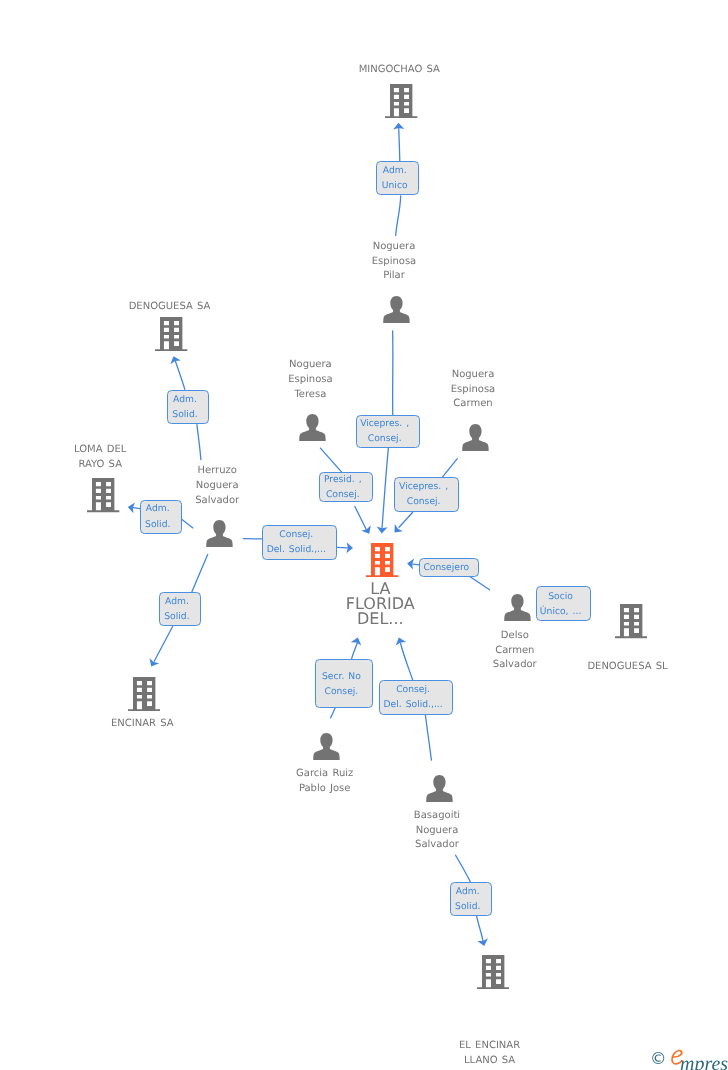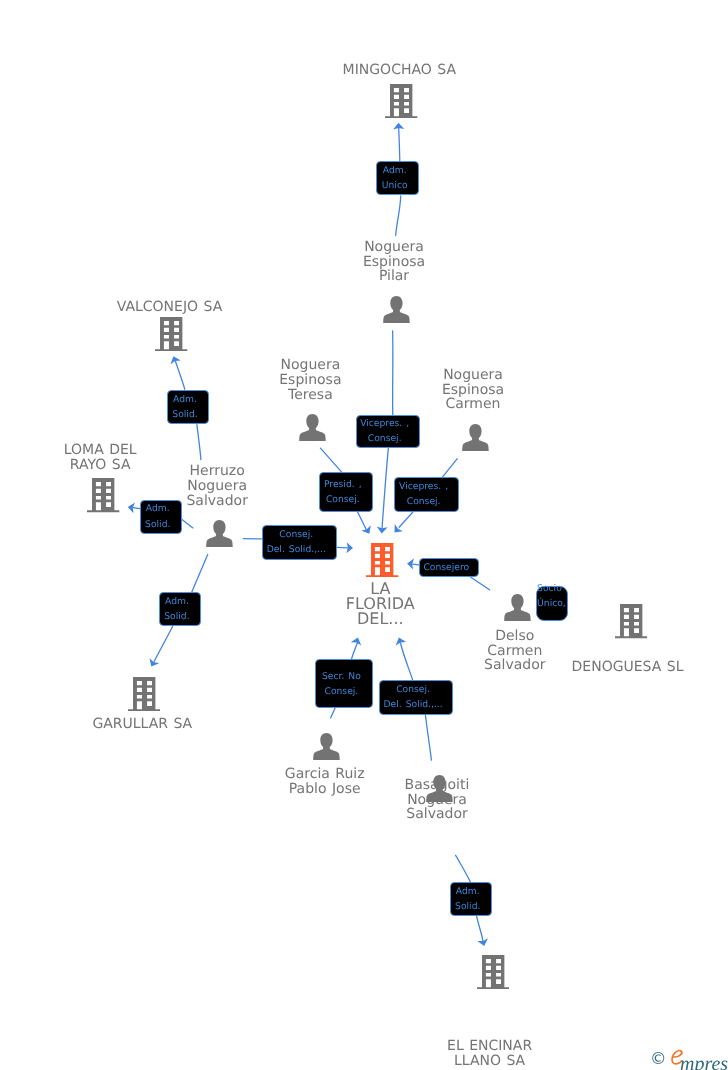--- a/index.html
+++ b/index.html
@@ -10,28 +10,28 @@
     -webkit-font-smoothing:antialiased;
     text-rendering:geometricPrecision;
   }
   #stage { position:absolute; left:0; top:0; width:728px; height:1070px; }
 
   svg#edges { position:absolute; left:0; top:0; width:728px; height:1070px; }
 
   .node-icon { position:absolute; line-height:0; }
   .node-label {
     position:absolute; text-align:center; color:#757575;
-    font-size:14px; line-height:14.7px; white-space:pre-line;
+    font-size:10px; line-height:14.7px; white-space:pre-line;
     word-spacing:1.0px;
   }
 
   .rel-label {
     position:absolute; box-sizing:border-box;
     border:1.25px solid #4a90e2; border-radius:4.5px;
-    background:#000000;
+    background:#e5e5e5;
     color:#3d85d8; font-size:9.2px; line-height:15.1px;
     text-align:center; white-space:pre-line;
     display:flex; align-items:center; justify-content:center;
     padding-right:6px; word-spacing:1.1px;
     overflow:visible;
   }
   .rel-label > span { display:block; width:100%; }
 
   .logo { position:absolute; white-space:nowrap; line-height:1; }
   .logo .cr { position:absolute; left:1px; top:0.5px; color:#2e6a7d;
@@ -134,54 +134,54 @@
       <div class="rel-label" style="left: 376.1px; top: 161.1px; width: 43.2px; height: 34.4px;"><span>Adm.
 Unico</span></div>
       <div class="rel-label" style="left: 166.8px; top: 389.7px; width: 42.4px; height: 34.4px;"><span>Adm.
 Solid.</span></div>
       <div class="rel-label" style="left: 139.5px; top: 499.5px; width: 42.5px; height: 34px;"><span>Adm.
 Solid.</span></div>
       <div class="rel-label" style="left: 158.8px; top: 591.9px; width: 42.3px; height: 34.6px;"><span>Adm.
 Solid.</span></div>
       <div class="rel-label" style="left: 355.8px; top: 414.7px; width: 63.8px; height: 32.9px;"><span>Vicepres. ,
 Consej.</span></div>
-      <div class="rel-label" style="left: 318.7px; top: 471.9px; width: 54.2px; height: 40px;"><span>Presid. ,
+      <div class="rel-label" style="left: 318.7px; top: 471.9px; width: 54.2px; height: 30px;"><span>Presid. ,
 Consej.</span></div>
       <div class="rel-label" style="left: 394.4px; top: 477px; width: 64.5px; height: 34.6px;"><span>Vicepres. ,
 Consej.</span></div>
       <div class="rel-label" style="left: 261.6px; top: 524.8px; width: 75.3px; height: 34.8px;"><span>Consej.
 Del. Solid.,...</span></div>
       <div class="rel-label" style="left: 419.2px; top: 557.9px; width: 60.2px; height: 19.1px;"><span>Consejero</span></div>
-      <div class="rel-label" style="left: 536.1px; top: 586.1px; width: 32px; height: 35px; border-radius: 8px;"><span>Socio
+      <div class="rel-label" style="left: 536.1px; top: 586.1px; width: 55px; height: 35px;"><span>Socio
 Único, ...</span></div>
       <div class="rel-label" style="left: 315.3px; top: 659.4px; width: 58.2px; height: 49px;"><span>Secr.  No
 Consej.</span></div>
       <div class="rel-label" style="left: 378.7px; top: 680.2px; width: 74.8px; height: 34.6px;"><span>Consej.
 Del. Solid.,...</span></div>
       <div class="rel-label" style="left: 449.7px; top: 881.6px; width: 42.1px; height: 34.6px;"><span>Adm.
 Solid.</span></div>
     </div>
   <div id="nodes-layer">
       <div class="node-icon" style="left: 385.4px; top: 84.1px;"><span><svg width="32.3" height="34.4" viewBox="0 0 31.5 33.4" xmlns="http://www.w3.org/2000/svg">
             <path fill="#737373" fill-rule="evenodd" d="M4.9 0 H26.7 V31.3 H31.5 V33.4 H0 V31.3 H4.9 Z M8.7 3.8 h4.9 v4.2 h-4.9 z M18.6 3.8 h4.8 v4.2 h-4.8 z M8.7 10.5 h4.9 v4.0 h-4.9 z M18.6 10.5 h4.8 v4.0 h-4.8 z M8.7 17.5 h4.9 v3.4 h-4.9 z M18.6 17.5 h4.8 v3.4 h-4.8 z M8.7 23.6 h4.9 v7.7 h-4.9 z M18.6 23.6 h4.8 v4.5 h-4.8 z"></path>
           </svg></span></div>
       <div class="node-label" style="left: 319.3px; width: 160px; top: 63.4px;">MINGOCHAO SA</div>
       <div class="node-icon" style="left: 155.4px; top: 317.1px;"><span><svg width="32.3" height="34.4" viewBox="0 0 31.5 33.4" xmlns="http://www.w3.org/2000/svg">
             <path fill="#737373" fill-rule="evenodd" d="M4.9 0 H26.7 V31.3 H31.5 V33.4 H0 V31.3 H4.9 Z M8.7 3.8 h4.9 v4.2 h-4.9 z M18.6 3.8 h4.8 v4.2 h-4.8 z M8.7 10.5 h4.9 v4.0 h-4.9 z M18.6 10.5 h4.8 v4.0 h-4.8 z M8.7 17.5 h4.9 v3.4 h-4.9 z M18.6 17.5 h4.8 v3.4 h-4.8 z M8.7 23.6 h4.9 v7.7 h-4.9 z M18.6 23.6 h4.8 v4.5 h-4.8 z"></path>
           </svg></span></div>
-      <div class="node-label" style="left: 89.5px; width: 160px; top: 300.4px;">VALCONEJO SA</div>
+      <div class="node-label" style="left: 89.5px; width: 160px; top: 300.4px;">DENOGUESA SA</div>
       <div class="node-icon" style="left: 87.3px; top: 478.4px;"><span><svg width="32.3" height="34.4" viewBox="0 0 31.5 33.4" xmlns="http://www.w3.org/2000/svg">
             <path fill="#737373" fill-rule="evenodd" d="M4.9 0 H26.7 V31.3 H31.5 V33.4 H0 V31.3 H4.9 Z M8.7 3.8 h4.9 v4.2 h-4.9 z M18.6 3.8 h4.8 v4.2 h-4.8 z M8.7 10.5 h4.9 v4.0 h-4.9 z M18.6 10.5 h4.8 v4.0 h-4.8 z M8.7 17.5 h4.9 v3.4 h-4.9 z M18.6 17.5 h4.8 v3.4 h-4.8 z M8.7 23.6 h4.9 v7.7 h-4.9 z M18.6 23.6 h4.8 v4.5 h-4.8 z"></path>
           </svg></span></div>
       <div class="node-label" style="left: 20.2px; width: 160px; top: 442.9px;">LOMA DEL
 RAYO SA</div>
       <div class="node-icon" style="left: 127.8px; top: 676.6px;"><span><svg width="32.3" height="34.4" viewBox="0 0 31.5 33.4" xmlns="http://www.w3.org/2000/svg">
             <path fill="#737373" fill-rule="evenodd" d="M4.9 0 H26.7 V31.3 H31.5 V33.4 H0 V31.3 H4.9 Z M8.7 3.8 h4.9 v4.2 h-4.9 z M18.6 3.8 h4.8 v4.2 h-4.8 z M8.7 10.5 h4.9 v4.0 h-4.9 z M18.6 10.5 h4.8 v4.0 h-4.8 z M8.7 17.5 h4.9 v3.4 h-4.9 z M18.6 17.5 h4.8 v3.4 h-4.8 z M8.7 23.6 h4.9 v7.7 h-4.9 z M18.6 23.6 h4.8 v4.5 h-4.8 z"></path>
           </svg></span></div>
-      <div class="node-label" style="left: 62.3px; width: 160px; top: 716.5px;">GARULLAR SA</div>
+      <div class="node-label" style="left: 62.3px; width: 160px; top: 716.5px;">ENCINAR SA</div>
       <div class="node-icon" style="left: 614.6px; top: 604.3px;"><span><svg width="32.3" height="34.4" viewBox="0 0 31.5 33.4" xmlns="http://www.w3.org/2000/svg">
             <path fill="#737373" fill-rule="evenodd" d="M4.9 0 H26.7 V31.3 H31.5 V33.4 H0 V31.3 H4.9 Z M8.7 3.8 h4.9 v4.2 h-4.9 z M18.6 3.8 h4.8 v4.2 h-4.8 z M8.7 10.5 h4.9 v4.0 h-4.9 z M18.6 10.5 h4.8 v4.0 h-4.8 z M8.7 17.5 h4.9 v3.4 h-4.9 z M18.6 17.5 h4.8 v3.4 h-4.8 z M8.7 23.6 h4.9 v7.7 h-4.9 z M18.6 23.6 h4.8 v4.5 h-4.8 z"></path>
           </svg></span></div>
       <div class="node-label" style="left: 547.5px; width: 160px; top: 643.8px; margin-top: 16px;">DENOGUESA SL</div>
       <div class="node-icon" style="left: 476.6px; top: 954.7px;"><span><svg width="32.3" height="34.4" viewBox="0 0 31.5 33.4" xmlns="http://www.w3.org/2000/svg">
             <path fill="#737373" fill-rule="evenodd" d="M4.9 0 H26.7 V31.3 H31.5 V33.4 H0 V31.3 H4.9 Z M8.7 3.8 h4.9 v4.2 h-4.9 z M18.6 3.8 h4.8 v4.2 h-4.8 z M8.7 10.5 h4.9 v4.0 h-4.9 z M18.6 10.5 h4.8 v4.0 h-4.8 z M8.7 17.5 h4.9 v3.4 h-4.9 z M18.6 17.5 h4.8 v3.4 h-4.8 z M8.7 23.6 h4.9 v7.7 h-4.9 z M18.6 23.6 h4.8 v4.5 h-4.8 z"></path>
           </svg></span></div>
       <div class="node-label" style="left: 409.6px; width: 160px; top: 994.9px; margin-top: 44px;">EL ENCINAR
 LLANO SA</div>
       <div class="node-icon" style="left: 366.3px; top: 542.9px;"><span><svg width="32.3" height="34.4" viewBox="0 0 31.5 33.4" xmlns="http://www.w3.org/2000/svg">
@@ -221,21 +221,21 @@
 Carmen
 Salvador</div>
       <div class="node-icon" style="left: 313px; top: 732.8px;"><span><svg width="26.9" height="27.2" viewBox="0 0 25.8 26.5" xmlns="http://www.w3.org/2000/svg">
             <path fill="#737373" d="M12.9 0 C 9.3 0 6.9 2.7 6.9 6.9 C 6.9 10.0 8.1 12.5 9.6 13.6 C 9.6 14.0 9.6 14.7 9.6 15.2 C 9.6 16.0 8.4 16.3 6.2 17.0 C 4.0 17.7 2.1 18.3 1.2 19.3 C 0.4 20.2 0 22.2 0 26.5 L 25.8 26.5 C 25.8 22.2 25.4 20.2 24.6 19.3 C 23.7 18.3 21.8 17.7 19.6 17.0 C 17.4 16.3 16.2 16.0 16.2 15.2 C 16.2 14.7 16.2 14.0 16.2 13.6 C 17.7 12.5 18.9 10.0 18.9 6.9 C 18.9 2.7 16.5 0 12.9 0 Z"></path>
           </svg></span></div>
       <div class="node-label" style="left: 244.7px; width: 160px; top: 766.9px;">Garcia Ruiz
 Pablo Jose</div>
       <div class="node-icon" style="left: 426px; top: 774.8px;"><span><svg width="26.9" height="27.2" viewBox="0 0 25.8 26.5" xmlns="http://www.w3.org/2000/svg">
             <path fill="#737373" d="M12.9 0 C 9.3 0 6.9 2.7 6.9 6.9 C 6.9 10.0 8.1 12.5 9.6 13.6 C 9.6 14.0 9.6 14.7 9.6 15.2 C 9.6 16.0 8.4 16.3 6.2 17.0 C 4.0 17.7 2.1 18.3 1.2 19.3 C 0.4 20.2 0 22.2 0 26.5 L 25.8 26.5 C 25.8 22.2 25.4 20.2 24.6 19.3 C 23.7 18.3 21.8 17.7 19.6 17.0 C 17.4 16.3 16.2 16.0 16.2 15.2 C 16.2 14.7 16.2 14.0 16.2 13.6 C 17.7 12.5 18.9 10.0 18.9 6.9 C 18.9 2.7 16.5 0 12.9 0 Z"></path>
           </svg></span></div>
-      <div class="node-label" style="left: 357px; width: 160px; top: 778px;">Basagoiti
+      <div class="node-label" style="left: 357px; width: 160px; top: 809px;">Basagoiti
 Noguera
 Salvador</div>
     </div>
   <div class="logo" style="left:649px;top:1050px;width:78px;height:19px;">
     <span class="cr">©</span>
     <span class="b1">
       <svg width="15" height="18" viewBox="0 0 14.5 18" xmlns="http://www.w3.org/2000/svg">
         <path fill="none" stroke="#f4762c" stroke-width="1.65" stroke-linecap="round" stroke-linejoin="round" d="M11.2 6.0 C 11.9 3.6 10.6 2.2 8.6 2.5 C 5.6 3.0 2.6 6.4 1.9 10.0
              C 1.2 13.6 3.0 16.1 5.9 15.9 C 8.6 15.7 10.6 14.2 11.6 12.6"></path>
         <path fill="none" stroke="#f4762c" stroke-width="1.55" stroke-linecap="round" d="M2.4 8.9 C 5.1 9.3 8.6 8.6 10.5 6.6 C 11.6 5.4 11.8 4.0 11.1 3.4"></path>

